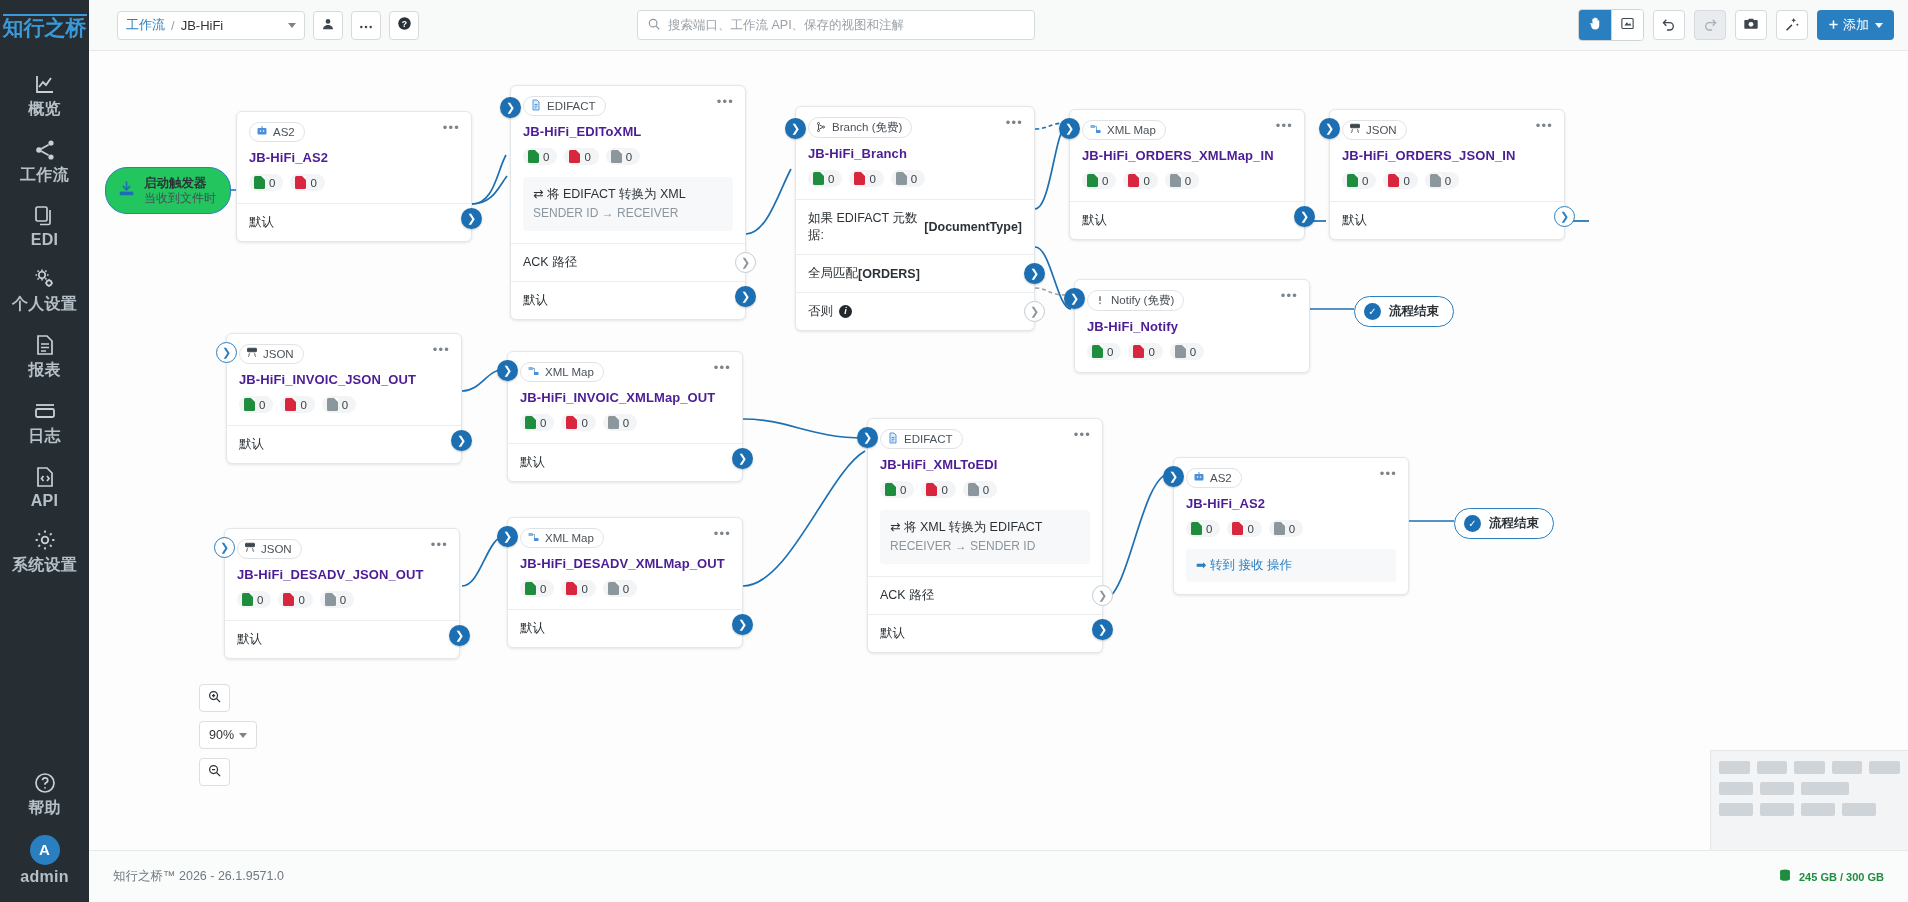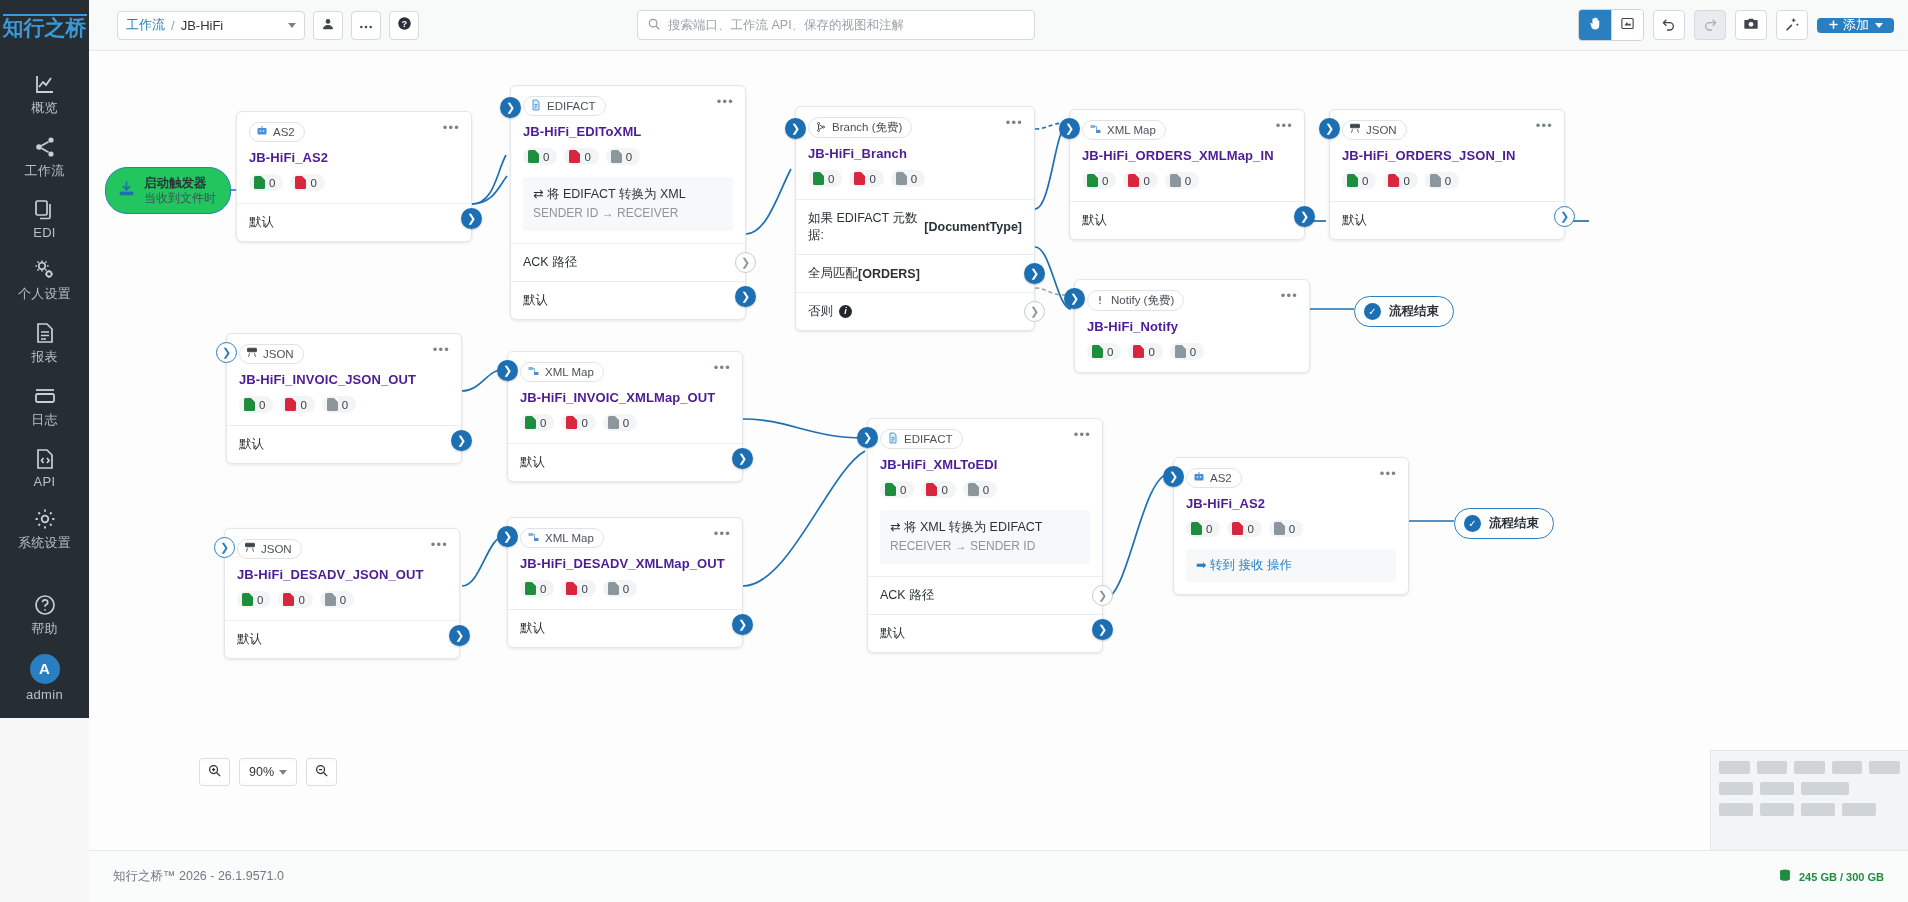--- a/index.html
+++ b/index.html
@@ -5,36 +5,36 @@
   * { box-sizing: border-box; margin:0; padding:0; }
   html, body { width:1908px; height:902px; overflow:hidden; }
   body {
     font-family: "Liberation Sans", "DejaVu Sans", sans-serif;
     background:#f7f7f7; color:#333; font-size:13px;
   }
   .app { position:relative; width:1908px; height:902px; display:flex; }
 
   
   .sidebar {
-    width:89px; height:718px; background:#262d33; color:#c8d0d6;
+    width:89px; height:902px; background:#262d33; color:#c8d0d6;
     display:flex; flex-direction:column; align-items:center;
     flex:0 0 89px; position:relative;
   }
   .brand { margin-top:14px; margin-bottom:22px; text-align:center; }
   .brand-txt {
     color:#3a9ad9; font-size:21px; font-weight:700; letter-spacing:0px;
     border-top:2px solid #3a9ad9; padding-top:1px; line-height:1.05;
   }
   .nav-item {
     width:89px; padding:9px 0 7px; text-align:center; cursor:pointer;
     color:#b6c0c8;
   }
   .nav-ico { display:block; height:26px; line-height:26px; margin-bottom:3px; }
   .nav-ico svg { vertical-align:middle; }
-  .nav-lbl { font-size:13px; display:block; letter-spacing:.3px; }
+  .nav-lbl { font-size:16px; display:block; letter-spacing:.3px;font-weight:bold; }
   .nav-spacer { flex:1 1 auto; }
   .avatar-circle {
     width:30px; height:30px; border-radius:50%; background:#2a7fc0; color:#fff;
     font-size:15px; font-weight:700; line-height:30px; margin:0 auto 3px;
   }
   .nav-user { padding-bottom:16px; }
 
   
   .main { flex:1 1 auto; position:relative; height:902px; background:#fdfdfd; }
 
@@ -71,21 +71,21 @@
   .tgroup { display:flex; border:1px solid #cfd4d8; border-radius:4px; overflow:hidden; margin-left:9px; }
   .tgroup .tbtn { border:none; border-radius:0; margin:0; }
   .tgroup .tbtn + .tbtn { border-left:1px solid #cfd4d8; }
   .tbtn {
     width:32px; height:30px; border:1px solid #d6dadd; background:#fff; border-radius:4px;
     display:flex; align-items:center; justify-content:center; margin-left:9px; cursor:pointer;
   }
   .tbtn.active { background:#2a7fc0; border-color:#2a7fc0; }
   .tbtn.disabled { background:#e9ecee; cursor:default; }
   .add-btn {
-    height:15px; background:#2a7fc0; color:#fff; border-radius:4px; margin-left:9px;
+    height:30px; background:#2a7fc0; color:#fff; border-radius:4px; margin-left:9px;
     display:flex; align-items:center; padding:0 11px; font-size:13px; cursor:pointer; gap:4px;
   }
 
   
   .canvas { position:absolute; top:51px; left:0; right:0; bottom:52px; background:#fdfdfd; overflow:hidden; }
   #wires { position:absolute; inset:0; width:100%; height:100%; pointer-events:none; }
 
   
   .node {
     position:absolute; background:#fff; border:1px solid #e4e7e9; border-radius:6px;
@@ -155,21 +155,21 @@
 
   
   .minimap {
     position:absolute; right:0; bottom:0; width:198px; height:100px; background:#f3f4f5;
     border-top:1px solid #e4e7e9; border-left:1px solid #e4e7e9; padding:10px 8px; z-index:3;
   }
   .mm-row { display:flex; gap:7px; margin-bottom:8px; }
   .mm-b { background:#cfd4d8; border-radius:2px; height:13px; }
 
   
-  .zoombar { position:absolute; left:110px; bottom:64px; display:flex; gap:9px; z-index:7; }
+  .zoombar { position:absolute; left:110px; bottom:64px; display:flex; gap:9px; z-index:7;flex-direction:column; }
   .zbtn {
     width:31px; height:28px; background:#fff; border:1px solid #dcdfe2; border-radius:4px;
     display:flex; align-items:center; justify-content:center; cursor:pointer;
   }
   .zlevel {
     height:28px; background:#fff; border:1px solid #dcdfe2; border-radius:4px; padding:0 9px;
     display:flex; align-items:center; gap:5px; font-size:12.5px; color:#333; cursor:pointer;
   }
 
   

